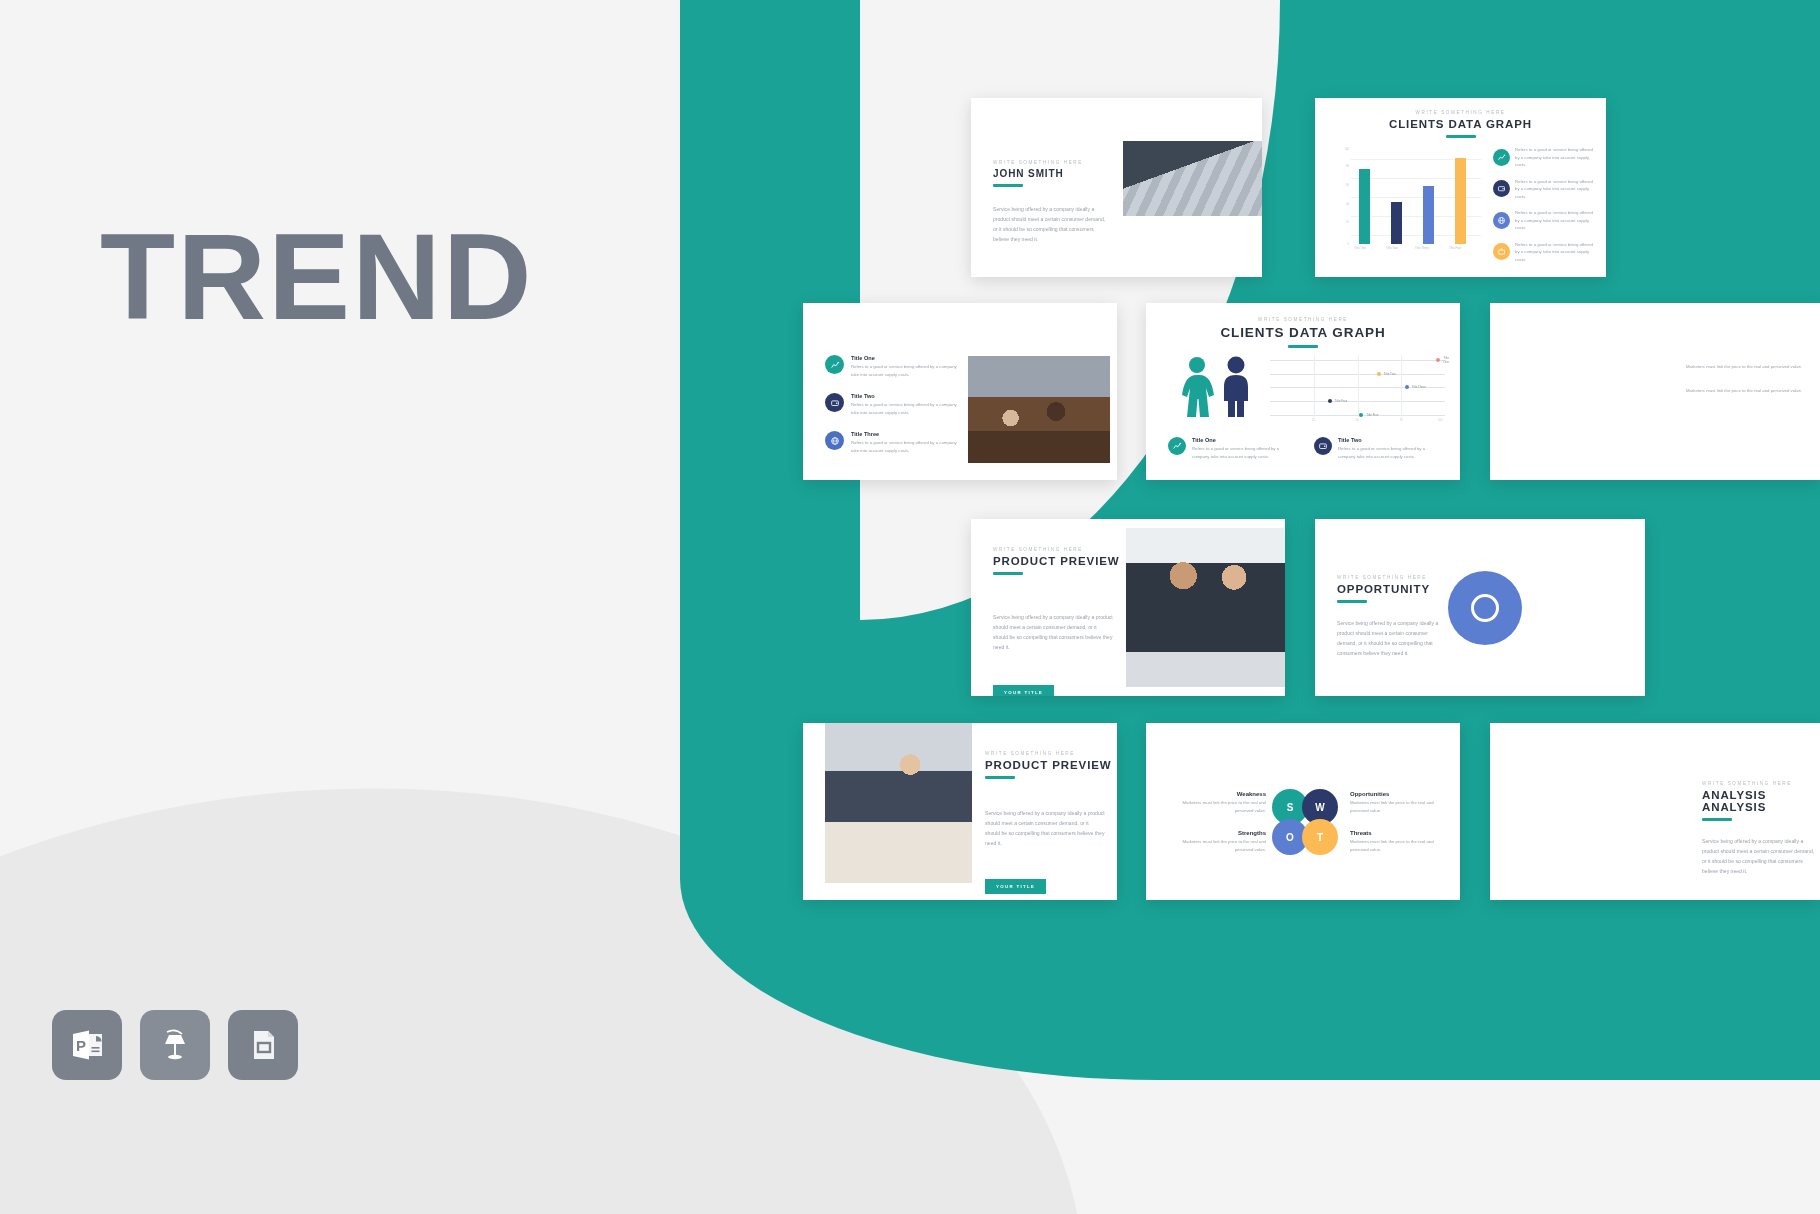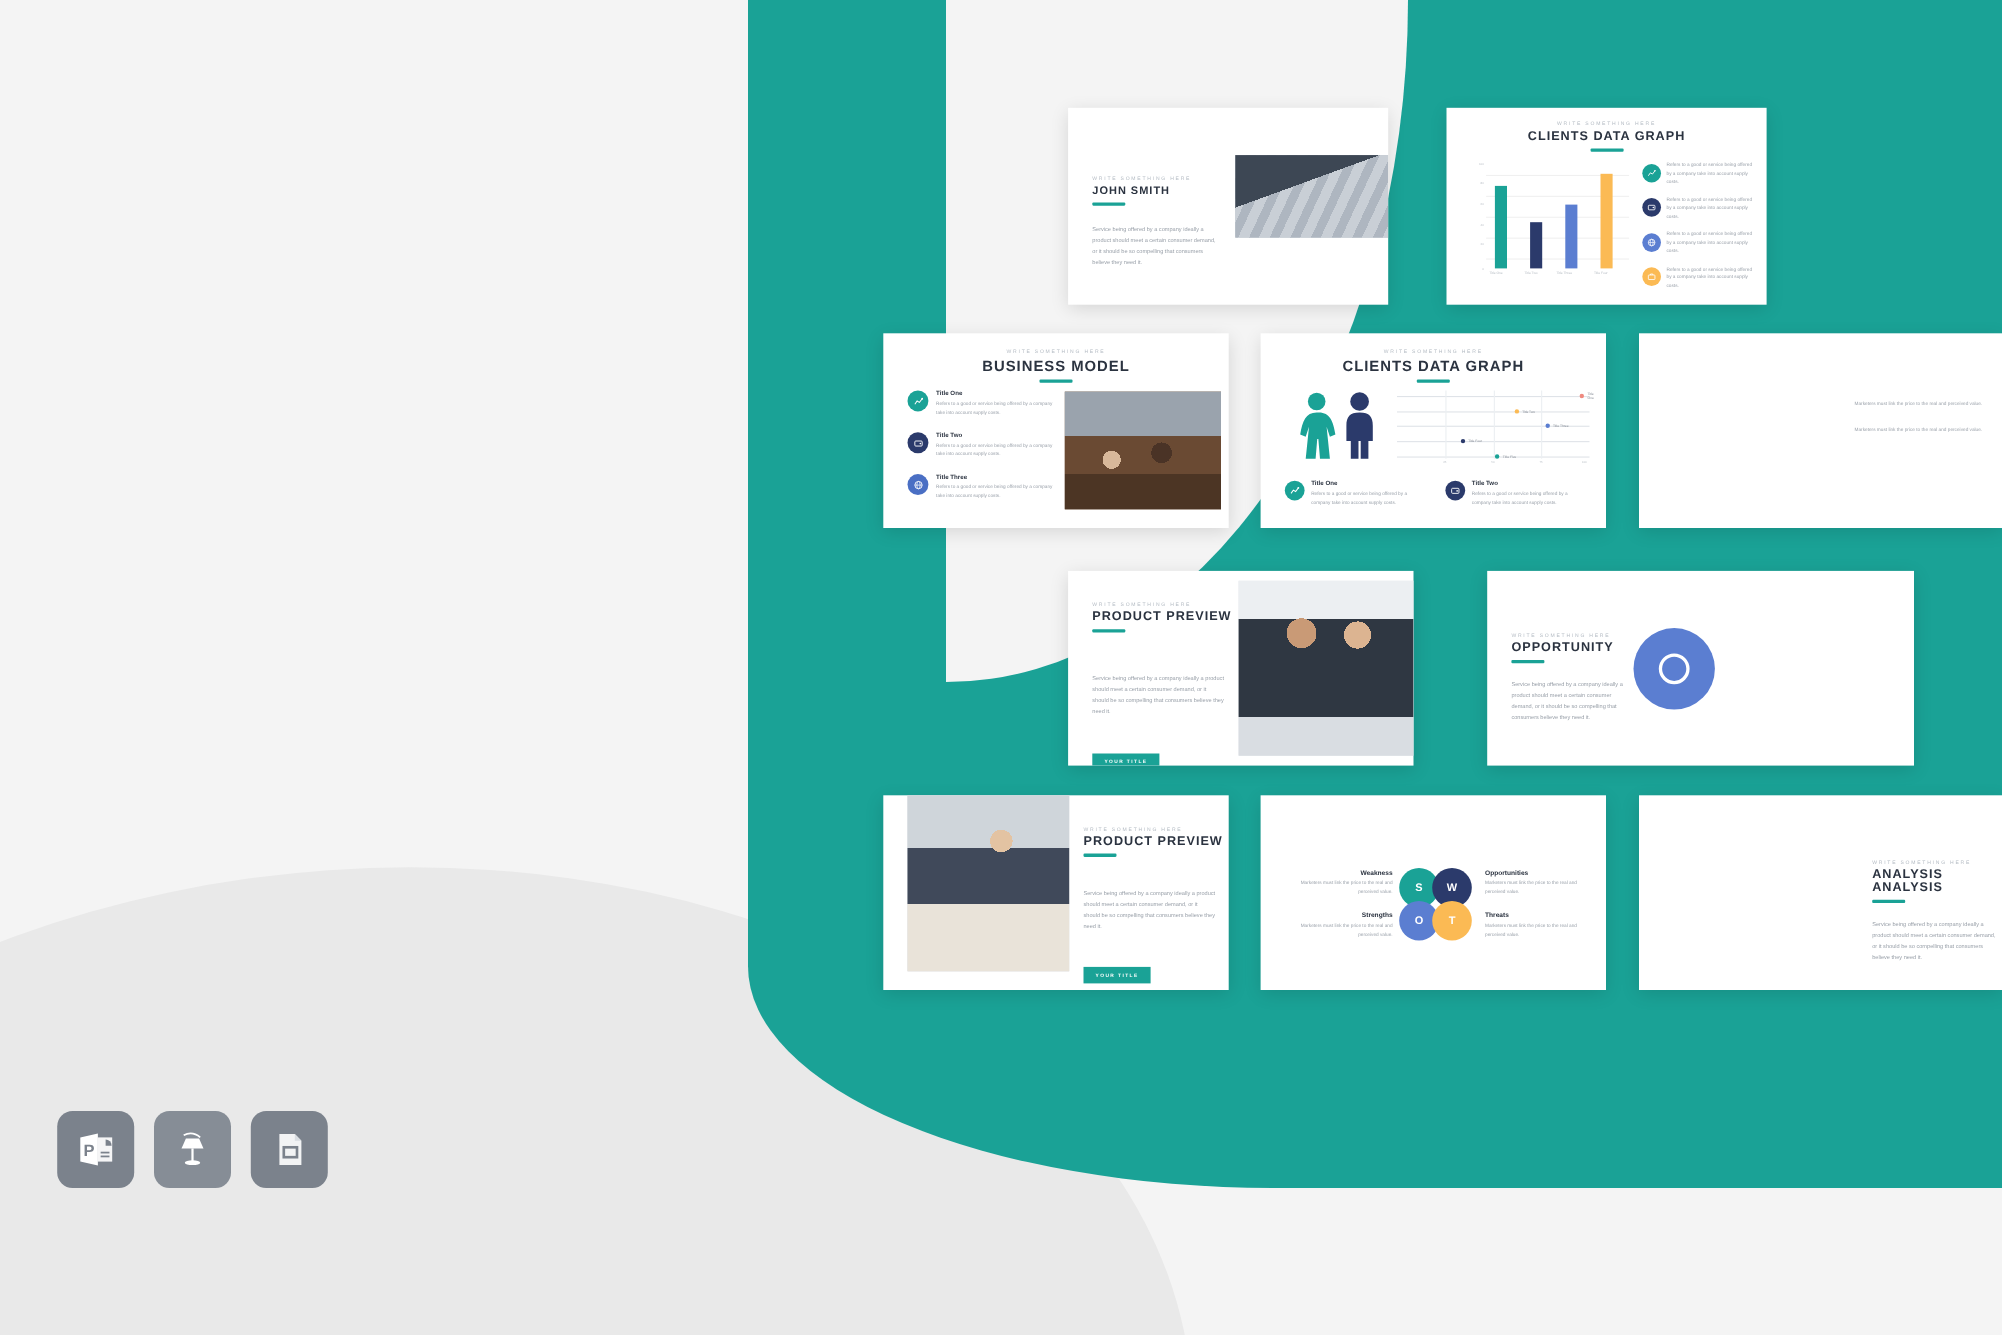--- a/index.html
+++ b/index.html
@@ -131,20 +131,21 @@
 
 <div class="stage">
 
   <div class="bg-base"></div>
   <div class="bg-gray-curve"></div>
   <div class="bg-teal-2"></div>
   <div class="bg-teal-bottom"></div>
   <div class="bg-teal-mask"></div>
 
   <div class="hero">
+    <h1 class="hero-title">TREND</h1>
   </div>
 
   <div class="formats">
     <div class="fmt">
       <svg width="40" height="40" viewBox="0 0 40 40">
         <path d="M6 9 L22 5.5 V34.5 L6 31 Z" fill="#ffffff"></path>
         <rect x="22" y="9" width="13" height="22" fill="#ffffff" opacity=".92"></rect>
         <rect x="24.5" y="22" width="8" height="1.6" fill="#7b828c"></rect>
         <rect x="24.5" y="25.5" width="8" height="1.6" fill="#7b828c"></rect>
         <path d="M29 11 a5.5 5.5 0 0 1 5.5 5.5 H29 Z" fill="#7b828c"></path>
@@ -250,25 +251,20 @@
               <rect x="2" y="4" width="8" height="5.5" rx=".8" stroke="#fff" stroke-width="1" fill="none"></rect>
               <path d="M4.6 4 V2.8 h2.8 V4" stroke="#fff" stroke-width="1" fill="none"></path>
             </svg>
         </div>
         <div class="lbl-d" style="flex:1;">Refers to a good or service being offered by a company take into account supply costs.</div>
       </div>
     </div>
   </div>
 
   <div class="slide" style="left:803px;top:303px;width:314px;height:177px;">
-    <div style="position:absolute;left:0;top:14px;width:314px;text-align:center;">
-      <div class="eyebrow">WRITE SOMETHING HERE</div>
-      <div class="s-title">BUSINESS MODEL</div>
-      <div class="rule" style="margin:5px auto 0;"></div>
-    </div>
 
     <div style="position:absolute;left:22px;top:52px;width:140px;">
       <div style="display:flex;gap:7px;margin-bottom:15px;">
         <div class="ico-c" style="width:19px;height:19px;background:#1aa296;flex:none;">
           <svg width="10" height="10" viewBox="0 0 12 12">
               <polyline points="2,9 4.5,5.5 7,7 10,3" stroke="#fff" stroke-width="1.1" fill="none"></polyline>
               <circle cx="10" cy="3" r="1" fill="#fff"></circle>
             </svg>
         </div>
         <div>
@@ -393,21 +389,21 @@
     <div style="position:absolute;left:22px;top:28px;width:120px;">
       <div class="eyebrow">WRITE SOMETHING HERE</div>
       <div class="s-title" style="font-size:11.5px;">PRODUCT PREVIEW</div>
       <div class="rule"></div>
       <p class="body-txt" style="margin-top:38px;">Service being offered by a company ideally a product should meet a certain consumer demand, or it should be so compelling that consumers believe they need it.</p>
       <div class="btn-your" style="margin-top:32px;">YOUR TITLE</div>
     </div>
     <div class="photo ph-two-women" style="left:155px;top:9px;width:159px;height:159px;"></div>
   </div>
 
-  <div class="slide" style="left:1352px;top:519px;width:388px;height:177px;">
+  <div class="slide" style="left:1315px;top:519px;width:330px;height:177px;">
     <div style="position:absolute;left:22px;top:56px;width:105px;">
       <div class="eyebrow">WRITE SOMETHING HERE</div>
       <div class="s-title" style="font-size:11.5px;">OPPORTUNITY</div>
       <div class="rule"></div>
       <p class="body-txt" style="margin-top:16px;">Service being offered by a company ideally a product should meet a certain consumer demand, or it should be so compelling that consumers believe they need it.</p>
     </div>
     <div class="photo ph-office" style="left:158px;top:0;width:172px;height:177px;"></div>
     <div class="circ" style="left:133px;top:52px;position:absolute;width:74px;height:74px;background:#5b7ed1;">
       <div style="width:22px;height:22px;border:3px solid #fff;border-radius:50%;"></div>
       <span style="position:absolute;font-size:0;">O</span>

